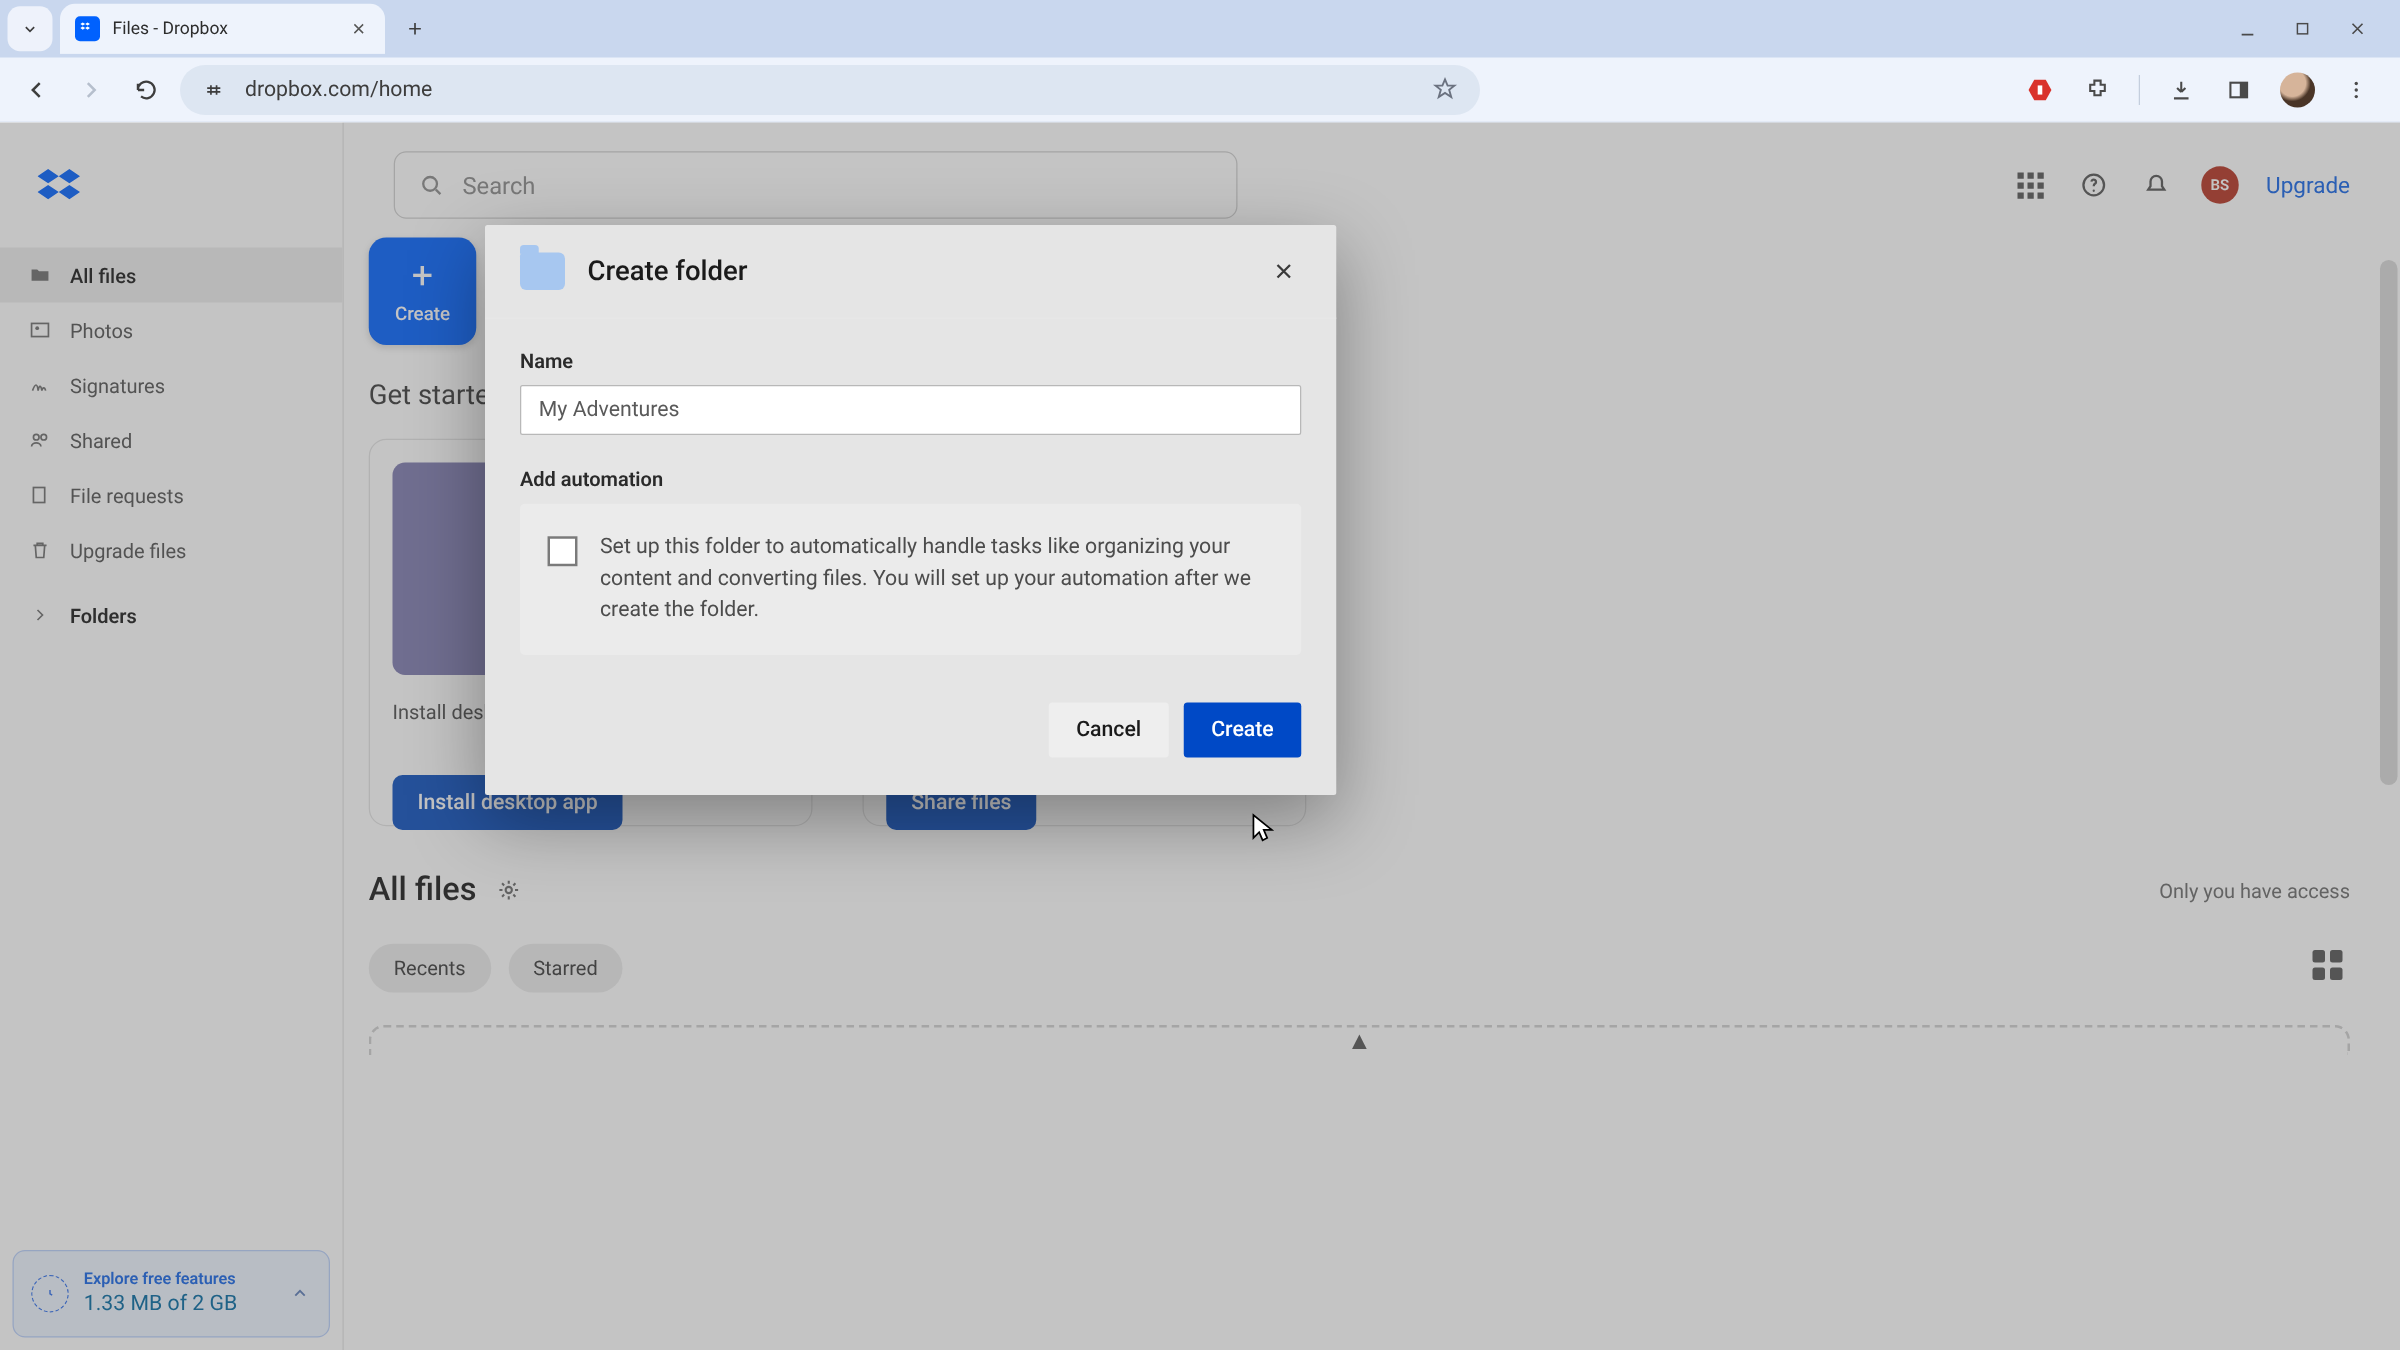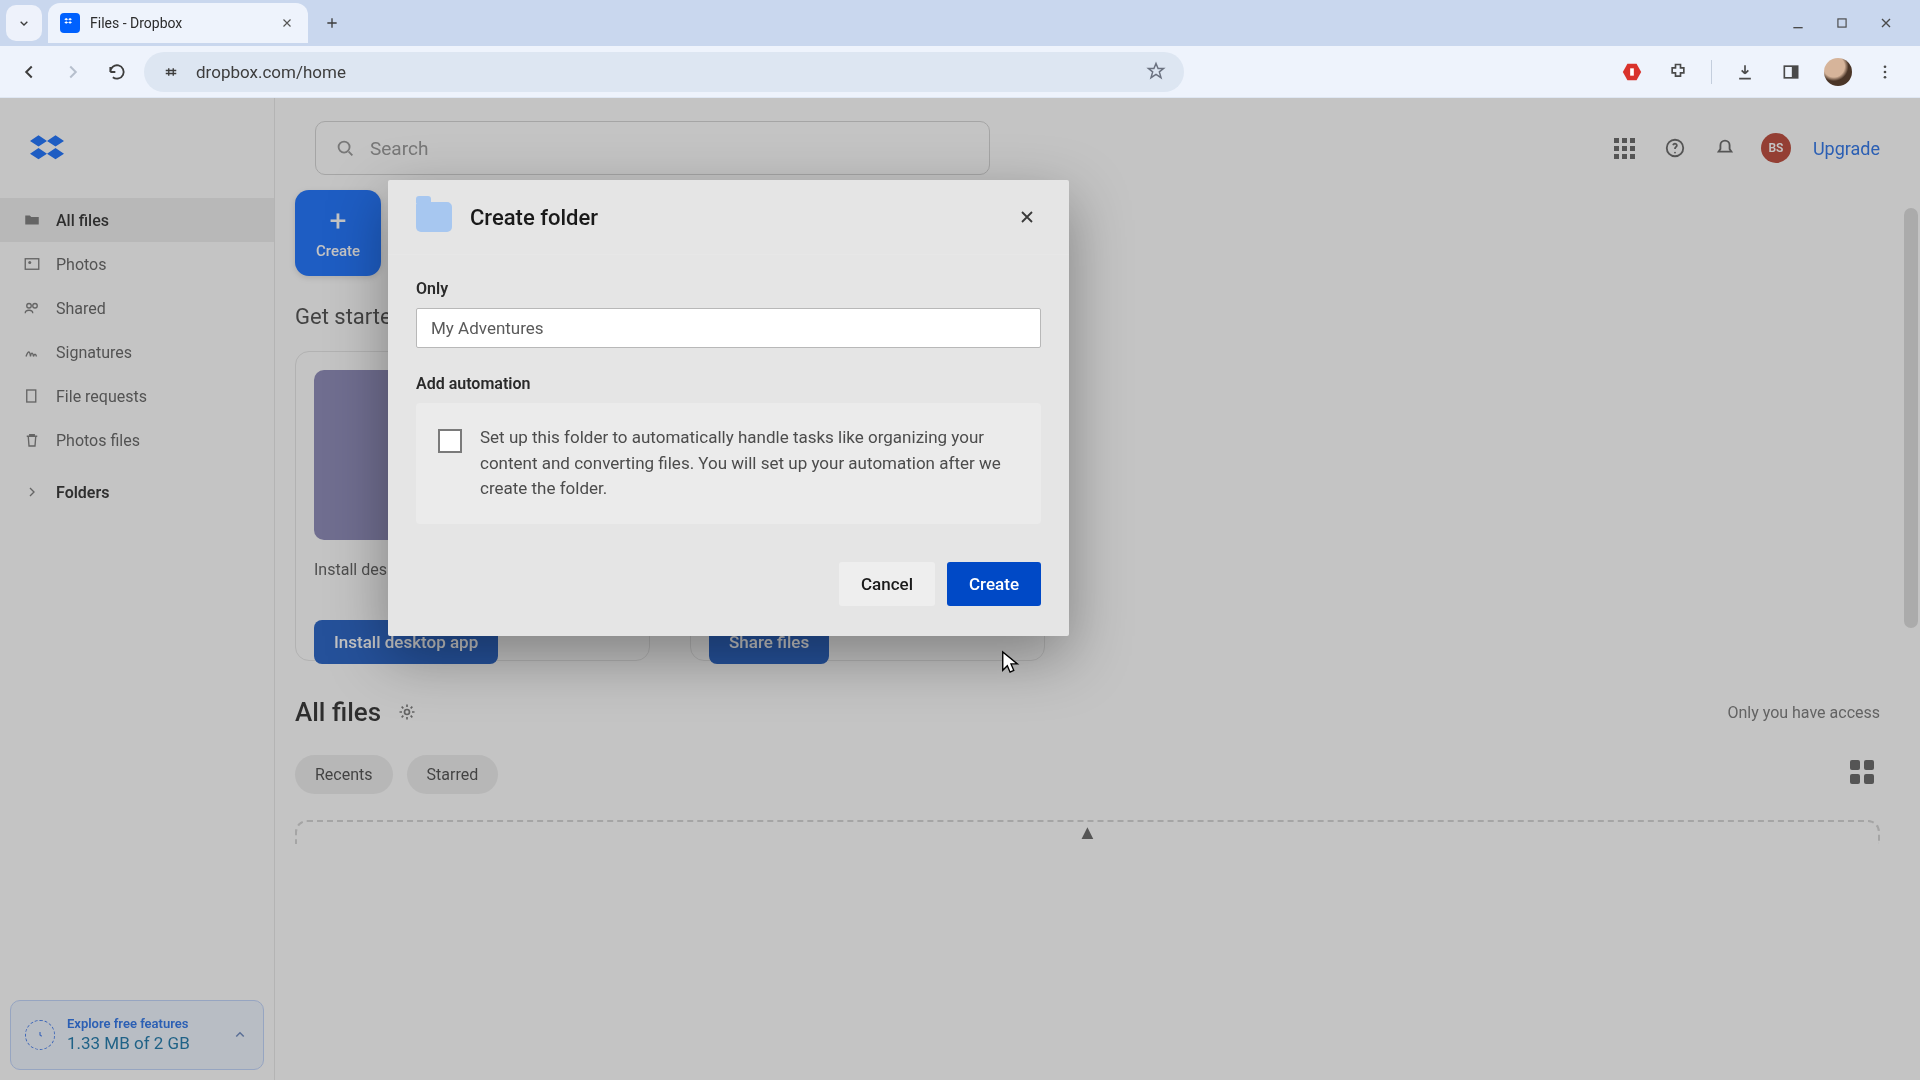--- a/index.html
+++ b/index.html
@@ -258,50 +258,50 @@
                 <svg viewBox="0 0 24 24" width="18">
                   <rect x="3" y="5" width="18" height="14" fill="none" stroke="currentColor" stroke-width="1.8"></rect>
                   <circle cx="9" cy="10" r="2" fill="currentColor"></circle>
                 </svg>
               </span>
             <span>Photos</span>
           </div>
           <div class="nav-item">
             <span class="nav-icon">
                 <svg viewBox="0 0 24 24" width="18">
+                  <path d="M4 18c3-8 5-8 6 0 1-6 3-6 4 0 1-4 3-4 4 0" fill="none" stroke="currentColor" stroke-width="1.8"></path>
+                </svg>
+              </span>
+            <span>Signatures</span>
+          </div>
+          <div class="nav-item">
+            <span class="nav-icon">
+                <svg viewBox="0 0 24 24" width="18">
                   <circle cx="8" cy="9" r="3" fill="none" stroke="currentColor" stroke-width="1.8"></circle>
                   <circle cx="16" cy="9" r="3" fill="none" stroke="currentColor" stroke-width="1.8"></circle>
                   <path d="M3 19c0-3 3-4 5-4s5 1 5 4" fill="none" stroke="currentColor" stroke-width="1.8"></path>
                 </svg>
               </span>
             <span>Shared</span>
           </div>
           <div class="nav-item">
             <span class="nav-icon">
                 <svg viewBox="0 0 24 24" width="18">
-                  <path d="M4 18c3-8 5-8 6 0 1-6 3-6 4 0 1-4 3-4 4 0" fill="none" stroke="currentColor" stroke-width="1.8"></path>
-                </svg>
-              </span>
-            <span>Signatures</span>
+                  <rect x="5" y="4" width="12" height="16" fill="none" stroke="currentColor" stroke-width="1.8"></rect>
+                </svg>
+              </span>
+            <span>File requests</span>
           </div>
           <div class="nav-item">
             <span class="nav-icon">
                 <svg viewBox="0 0 24 24" width="18">
-                  <rect x="5" y="4" width="12" height="16" fill="none" stroke="currentColor" stroke-width="1.8"></rect>
-                </svg>
-              </span>
-            <span>File requests</span>
-          </div>
-          <div class="nav-item">
-            <span class="nav-icon">
-                <svg viewBox="0 0 24 24" width="18">
                   <path d="M5 7h14M9 7V5h6v2m-8 0l1 13h8l1-13" fill="none" stroke="currentColor" stroke-width="1.8"></path>
                 </svg>
               </span>
-            <span>Photos files</span>
+            <span>Upgrade files</span>
           </div>
           <div class="nav-item folders">
             <span class="nav-icon">
                 <svg viewBox="0 0 24 24" width="16">
                   <path d="M9 6l6 6-6 6" fill="none" stroke="currentColor" stroke-width="2"></path>
                 </svg>
               </span>
             <span>Folders</span>
           </div>
         </nav>
@@ -419,21 +419,21 @@
       <div class="modal-header">
         <div class="folder-ic"></div>
         <h3>Create folder</h3>
         <div class="close">
           <svg viewBox="0 0 24 24" width="20">
               <path d="M6 6l12 12M18 6L6 18" stroke="currentColor" stroke-width="2.2"></path>
             </svg>
         </div>
       </div>
       <div class="modal-body">
-        <div class="field-label">Only</div>
+        <div class="field-label">Name</div>
         <input class="text-input" value="My Adventures" style="">
         <div class="auto-label">Add automation</div>
         <div class="auto-box">
           <div class="chk"></div>
           <div class="txt">Set up this folder to automatically handle tasks like organizing your content and converting files. You will set up your automation after we create the folder.</div>
         </div>
       </div>
       <div class="modal-actions">
         <button class="btn cancel">Cancel</button>
         <button class="btn primary">Create</button>

